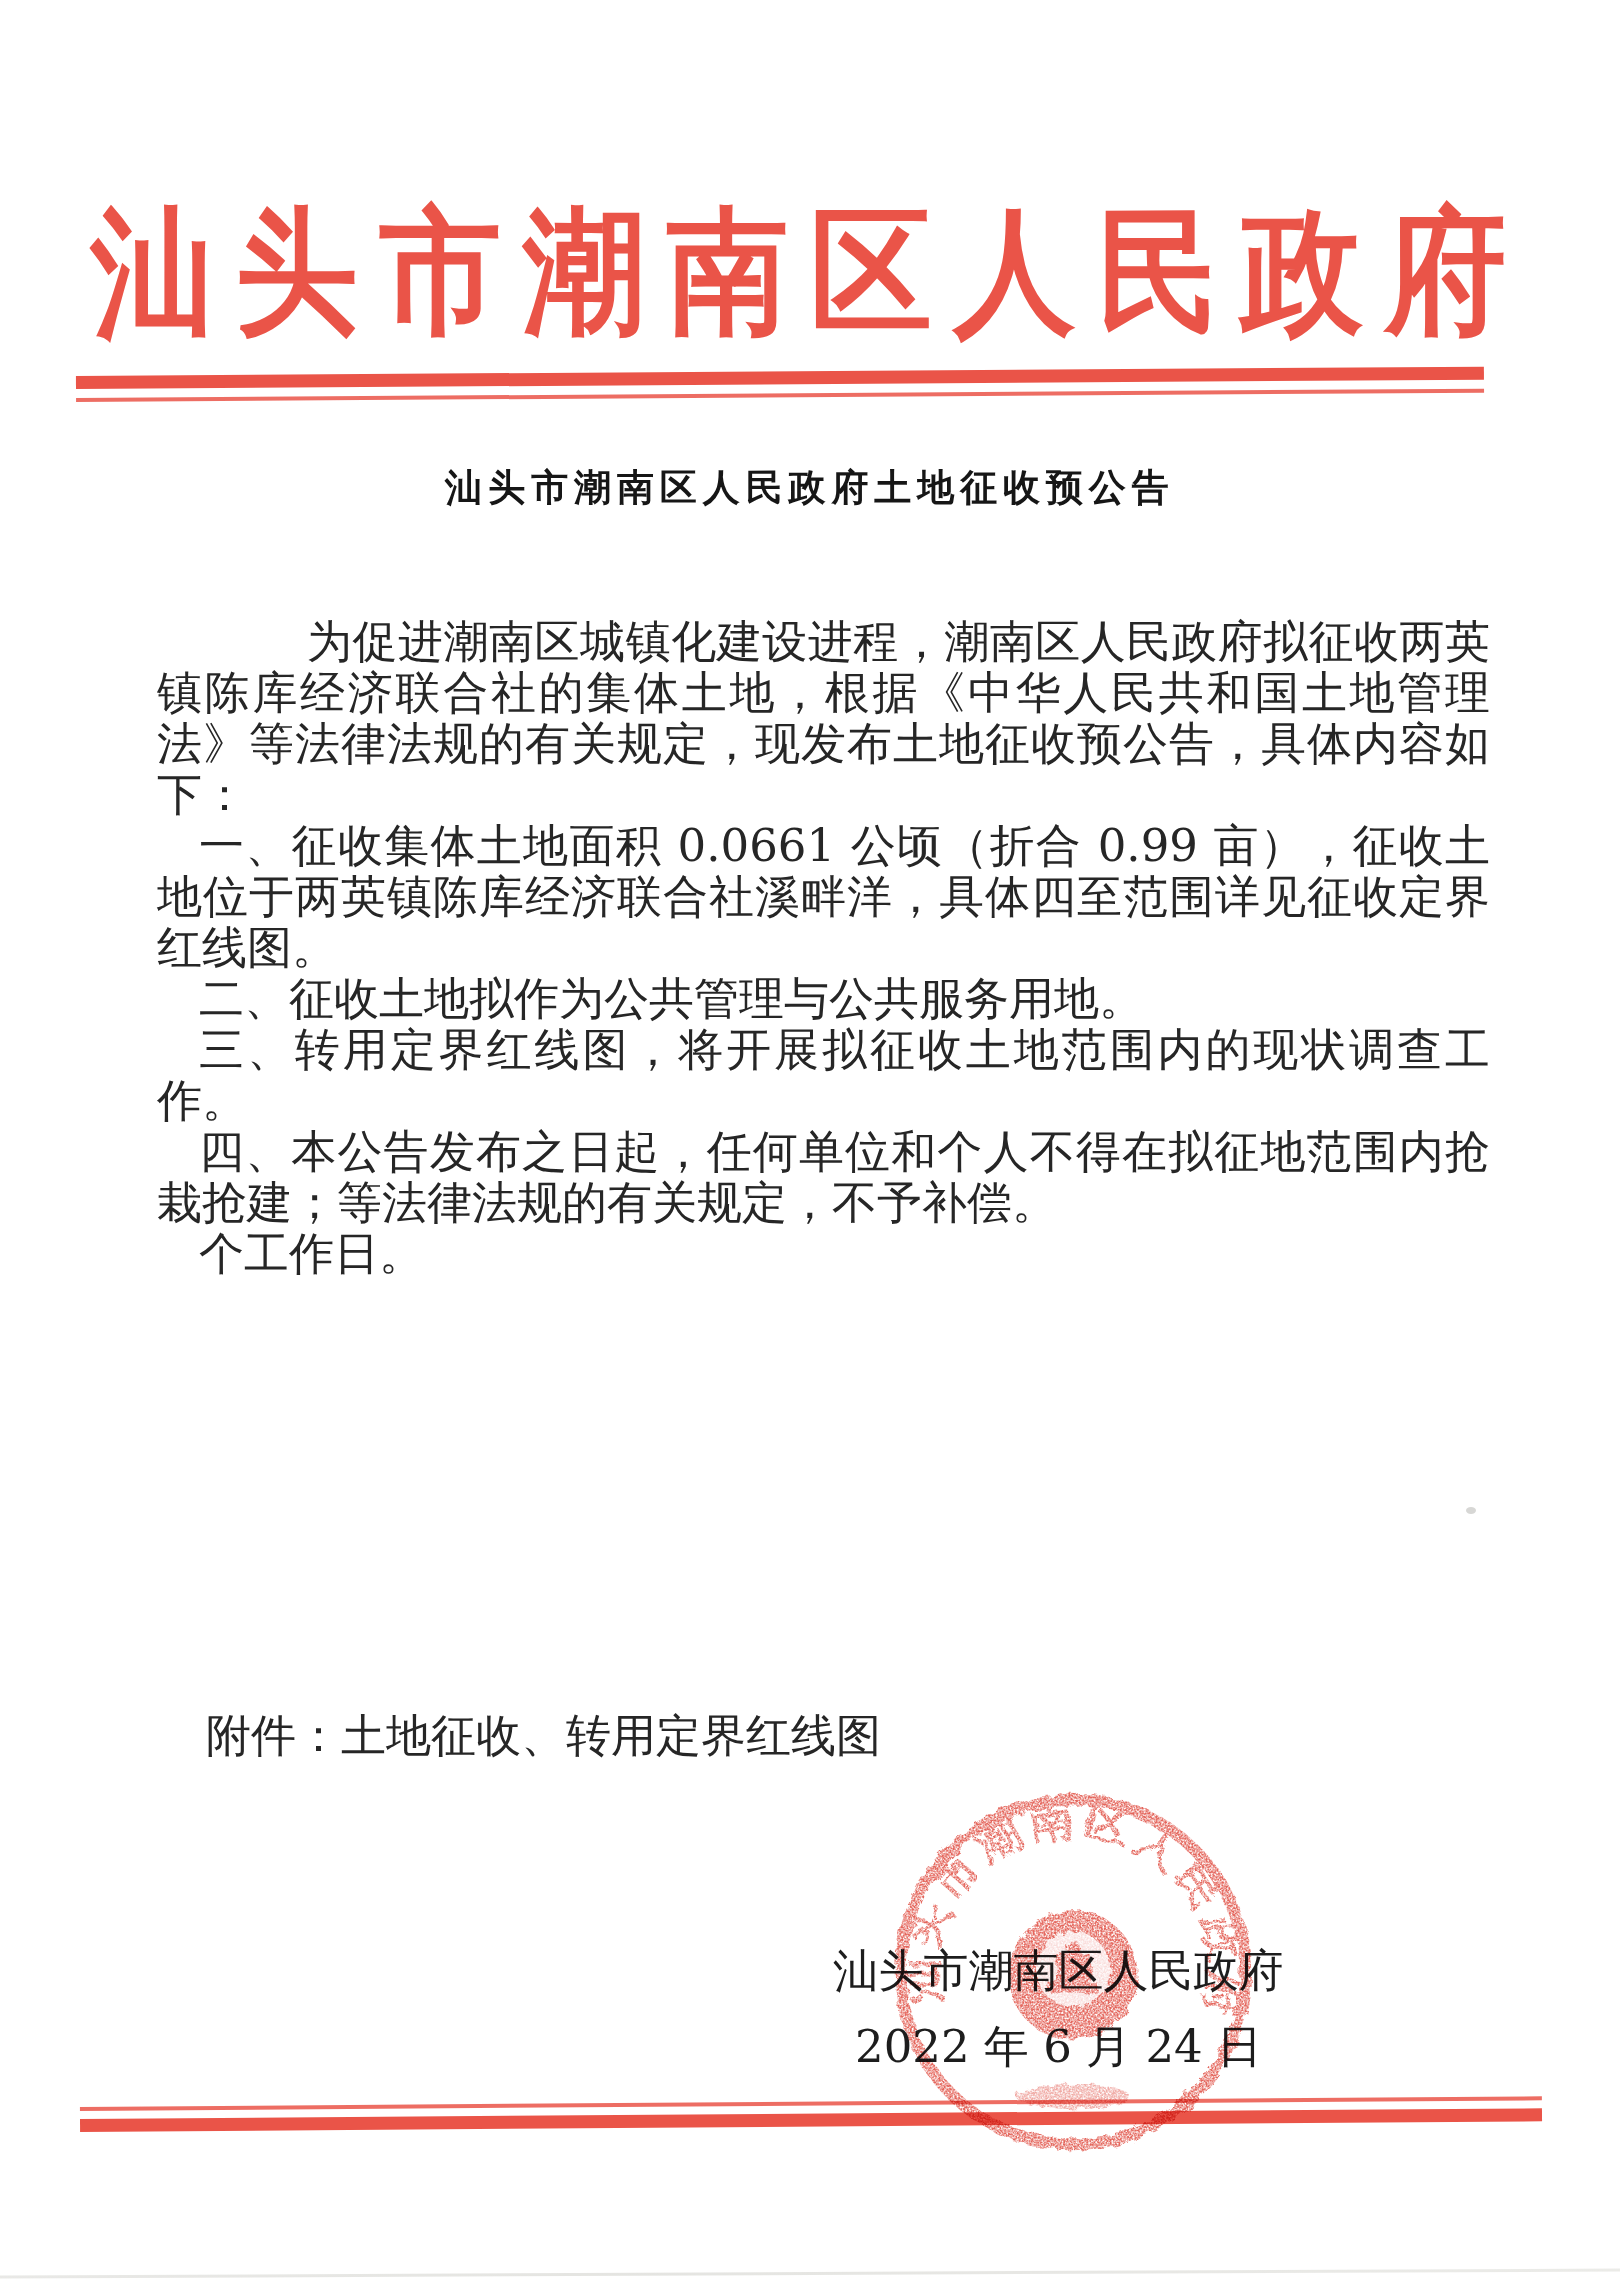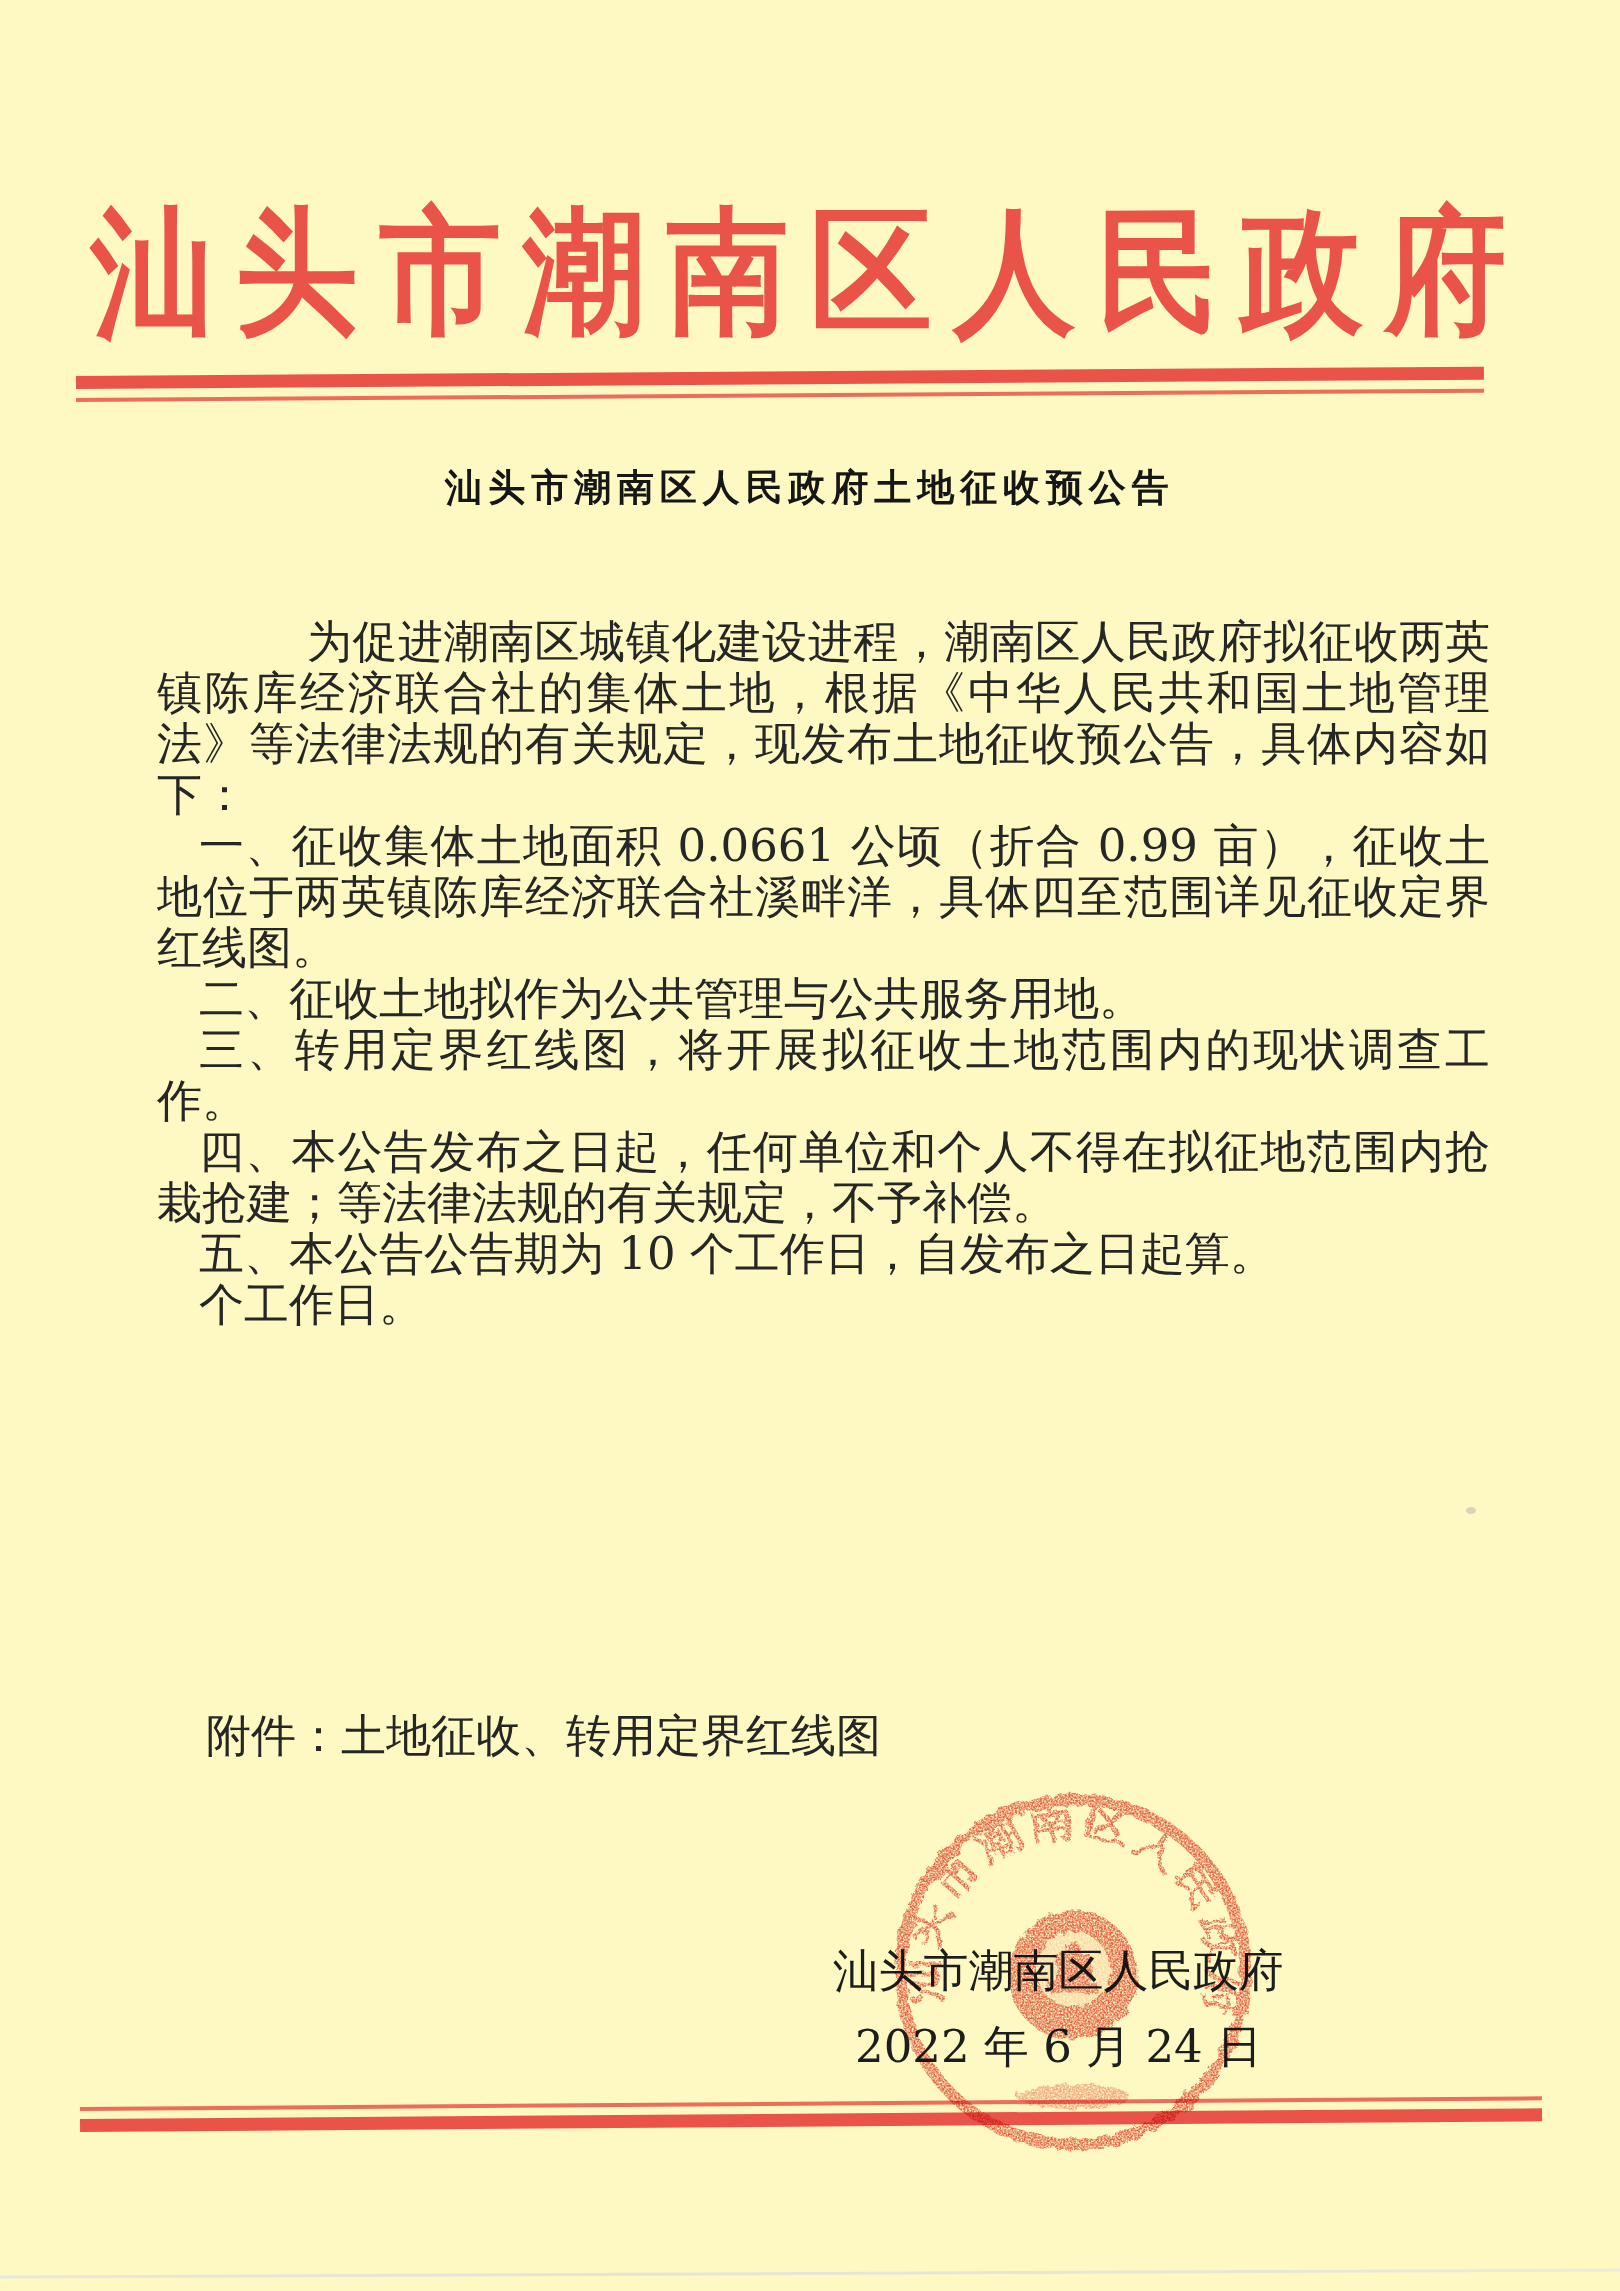--- a/index.html
+++ b/index.html
@@ -1,20 +1,20 @@
 <!DOCTYPE html>
 <html lang="zh"><head>
 <meta charset="utf-8">
 <style>
   html,body{margin:0;padding:0;background:#9a9a9a;}
   .page{
     position:relative;
     width:1620px;height:2292px;
     margin:0 auto;
-    background:#fef9c3;
+    background:#ffffff;
     overflow:hidden;
     font-family:"DejaVu Serif","Liberation Serif",serif;
   }
   
   .letterhead{
     position:absolute;top:192px;left:0;width:100%;
     text-align:center;
     font-size:122px;font-weight:bold;
     letter-spacing:21.6px;
     color:var(--red);
@@ -100,21 +100,20 @@
   </div>
 
   <div class="doc-title">汕头市潮南区人民政府土地征收预公告</div>
 
   <div class="body-text">
     <p class="indent-open">为促进潮南区城镇化建设进程，潮南区人民政府拟征收两英镇陈库经济联合社的集体土地，根据《中华人民共和国土地管理法》等法律法规的有关规定，现发布土地征收预公告，具体内容如下：</p>
     <p class="indent-num">一、征收集体土地面积 0.0661 公顷（折合 0.99 亩），征收土地位于两英镇陈库经济联合社溪畔洋，具体四至范围详见征收定界红线图。</p>
     <p class="indent-num">二、征收土地拟作为公共管理与公共服务用地。</p>
     <p class="indent-num">三、转用定界红线图，将开展拟征收土地范围内的现状调查工作。</p>
     <p class="indent-num">四、本公告发布之日起，任何单位和个人不得在拟征地范围内抢栽抢建；等法律法规的有关规定，不予补偿。</p>
-    <p class="indent-num">五、本公告公告期为 10 个工作日，自发布之日起算。</p>
     <p class="indent-num">个工作日。</p>
   </div>
 
   <div class="attachment">附件：土地征收、转用定界红线图</div>
 
   <div class="sign-block">
     <div>汕头市潮南区人民政府</div>
     <div>2022 年 6 月 24 日</div>
   </div>
 

